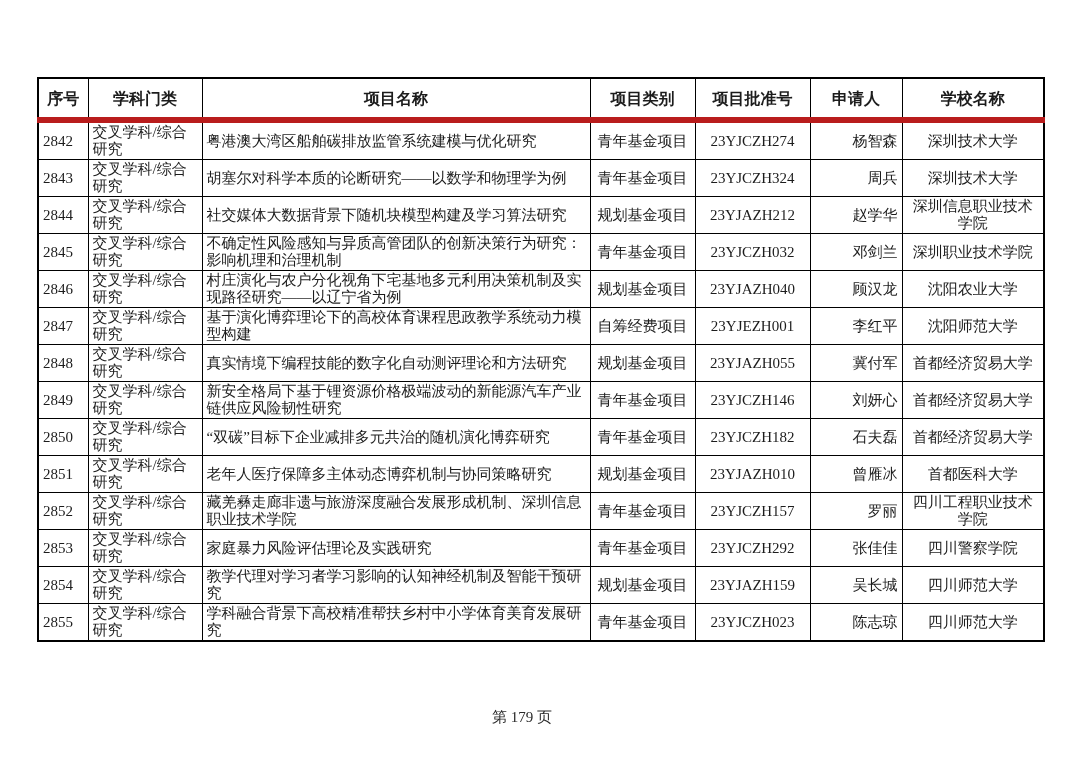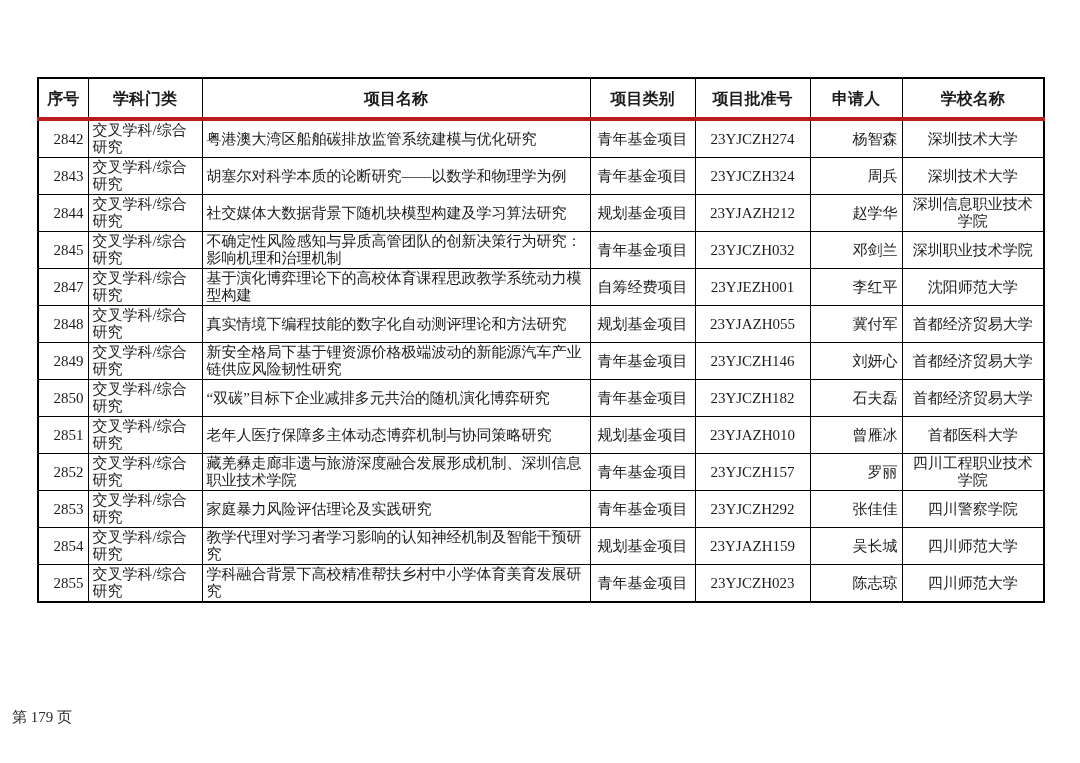--- a/index.html
+++ b/index.html
@@ -32,36 +32,36 @@
     line-height: 17px;
     vertical-align: middle;
     overflow: hidden;
     word-break: break-all;
   }
   .grant-table thead th {
     font-weight: bold;
     font-size: 16px;
     height: 36px;
     text-align: center;
-    border-bottom: 4px solid #b91c1c;
+    border-bottom: 6px solid #b91c1c;
   }
   .grant-table tbody tr { height: 35px; }
-  .c-no     { text-align: right; }
+  .c-no     { text-align: left; }
   .c-disc   { text-align: left; }
   .c-title  { text-align: left; }
   .c-cat    { text-align: center; }
   .c-grant  { text-align: center; }
   .c-app    { text-align: right; }
   .c-school { text-align: center; }
   .page-footer {
     position: absolute;
-    left: 12px;
+    left: 0;
     top: 708px;
     width: 1044px;
-    text-align: left;
+    text-align: center;
     font-size: 15px;
     color: #2a2a2a;
   }
 </style>
 </head>
 <body>
 
 <div class="page">
 
   <table class="grant-table">
@@ -116,20 +116,29 @@
       <tr>
         <td class="c-no">2845</td>
         <td class="c-disc">交叉学科/综合研究</td>
         <td class="c-title">不确定性风险感知与异质高管团队的创新决策行为研究：影响机理和治理机制</td>
         <td class="c-cat">青年基金项目</td>
         <td class="c-grant">23YJCZH032</td>
         <td class="c-app">邓剑兰</td>
         <td class="c-school">深圳职业技术学院</td>
       </tr>
       <tr>
+        <td class="c-no">2846</td>
+        <td class="c-disc">交叉学科/综合研究</td>
+        <td class="c-title">村庄演化与农户分化视角下宅基地多元利用决策机制及实现路径研究——以辽宁省为例</td>
+        <td class="c-cat">规划基金项目</td>
+        <td class="c-grant">23YJAZH040</td>
+        <td class="c-app">顾汉龙</td>
+        <td class="c-school">沈阳农业大学</td>
+      </tr>
+      <tr>
         <td class="c-no">2847</td>
         <td class="c-disc">交叉学科/综合研究</td>
         <td class="c-title">基于演化博弈理论下的高校体育课程思政教学系统动力模型构建</td>
         <td class="c-cat">自筹经费项目</td>
         <td class="c-grant">23YJEZH001</td>
         <td class="c-app">李红平</td>
         <td class="c-school">沈阳师范大学</td>
       </tr>
       <tr>
         <td class="c-no">2848</td>

